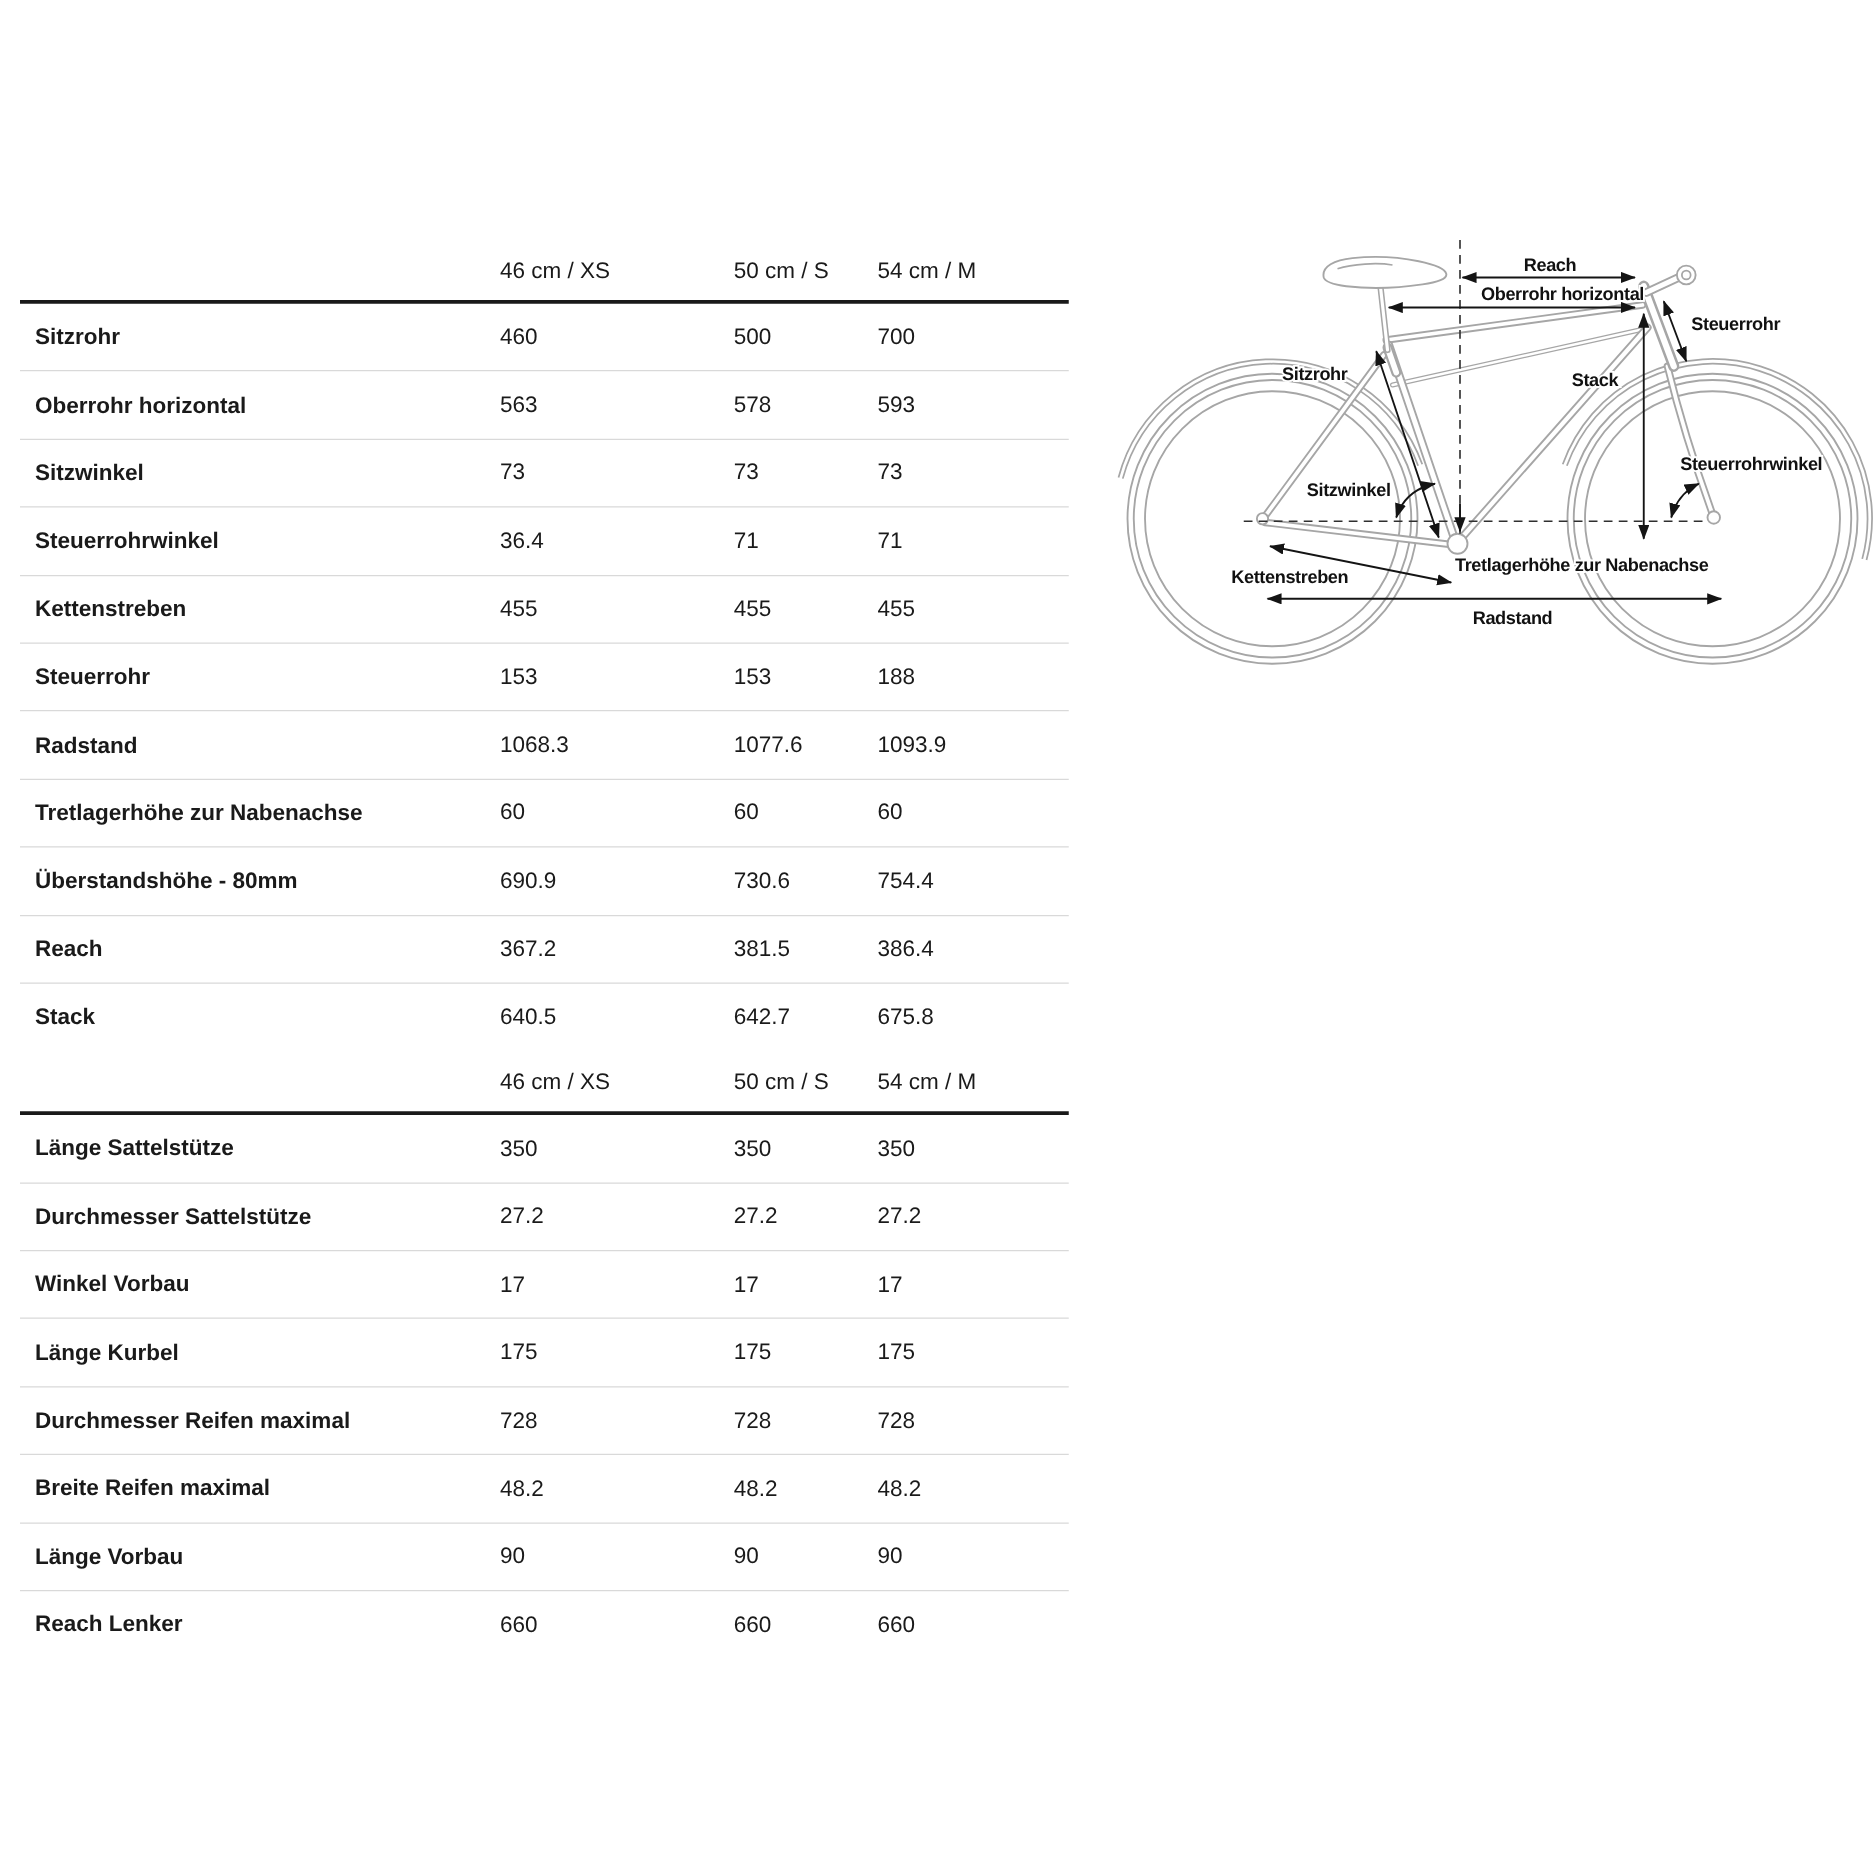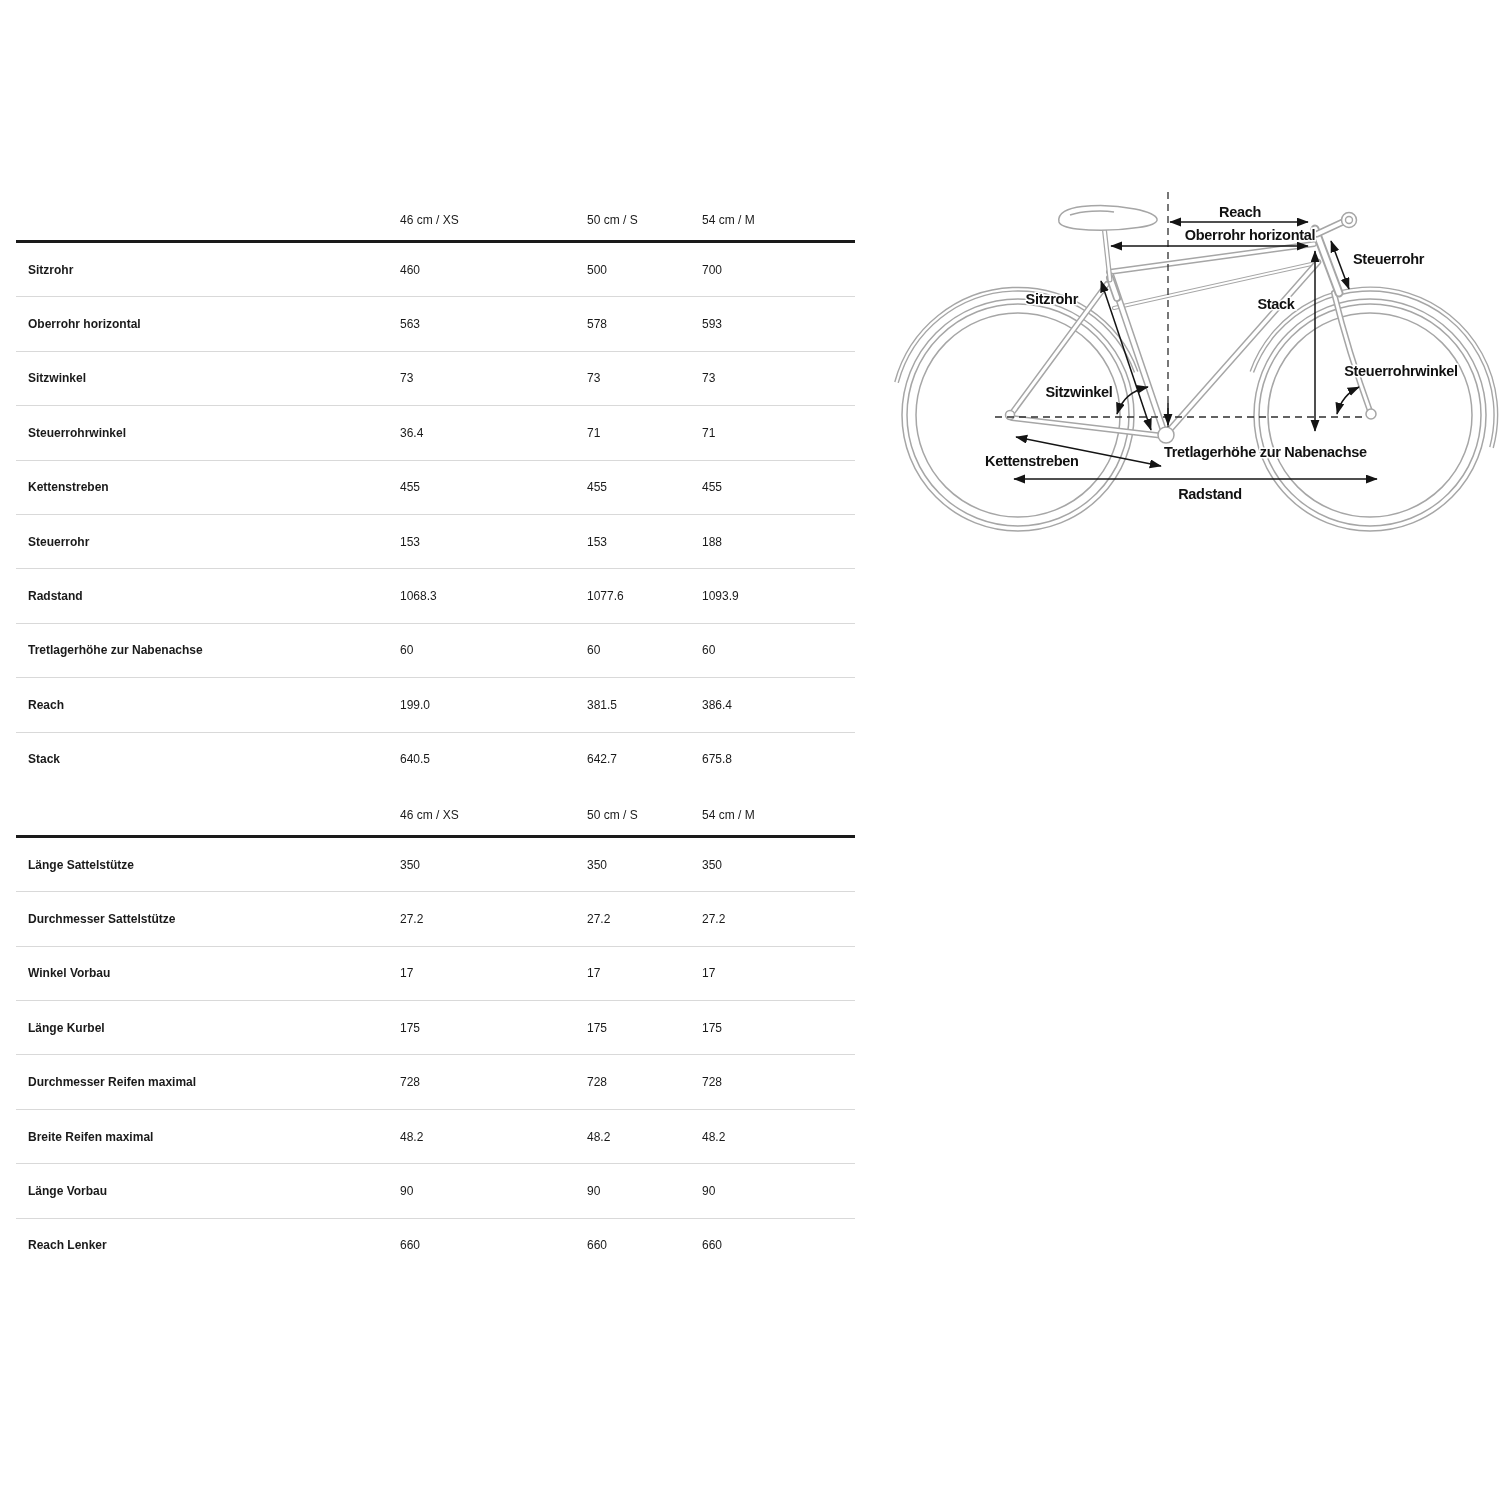--- a/index.html
+++ b/index.html
@@ -1,21 +1,21 @@
 <!DOCTYPE html>
 <html><head>
 <meta charset="utf-8">
 <style>
   html,body{margin:0;padding:0;}
   body{
     width:1500px;height:1500px;background:#ffffff;position:relative;
     font-family:"Liberation Sans",sans-serif;color:#1a1a1a;overflow:hidden;
   }
   
-  .tables{position:absolute;left:16px;top:192px;width:839px;font-size:12px;text-align:center;}
+  .tables{position:absolute;left:16px;top:192px;width:839px;font-size:18px;text-align:center;}
   .thead{position:relative;border-bottom:3px solid #1a1a1a;}
   .thead.first{height:48px;}
   .thead.later{height:49px;}
   .colh{position:absolute;bottom:13px;white-space:nowrap;color:#1a1a1a;}
   .c0{left:384px}.c1{left:571px}.c2{left:686px}
   .grow{position:relative;height:53.4px;display:flex;align-items:center;}
   .grow + .grow{border-top:1px solid #d9d9d9;}
   .rlabel{font-weight:bold;padding-left:12px;white-space:nowrap;}
   .rval{position:absolute;top:50%;transform:translateY(-50%);white-space:nowrap;}
   
@@ -84,22 +84,28 @@
         <span class="rval c1">1077.6</span>
         <span class="rval c2">1093.9</span>
       </div>
       <div class="grow">
         <span class="rlabel">Tretlagerhöhe zur Nabenachse</span>
         <span class="rval c0">60</span>
         <span class="rval c1">60</span>
         <span class="rval c2">60</span>
       </div>
       <div class="grow">
+        <span class="rlabel">Überstandshöhe - 80mm</span>
+        <span class="rval c0">690.9</span>
+        <span class="rval c1">730.6</span>
+        <span class="rval c2">754.4</span>
+      </div>
+      <div class="grow">
         <span class="rlabel">Reach</span>
-        <span class="rval c0">199.0</span>
+        <span class="rval c0">367.2</span>
         <span class="rval c1">381.5</span>
         <span class="rval c2">386.4</span>
       </div>
       <div class="grow">
         <span class="rlabel">Stack</span>
         <span class="rval c0">640.5</span>
         <span class="rval c1">642.7</span>
         <span class="rval c2">675.8</span>
       </div>
     </div>

